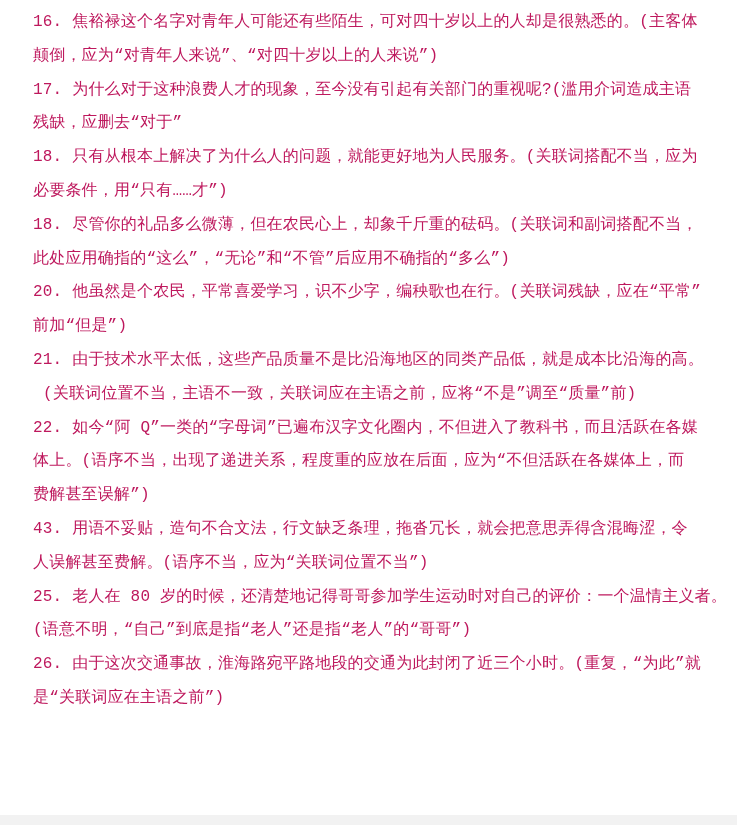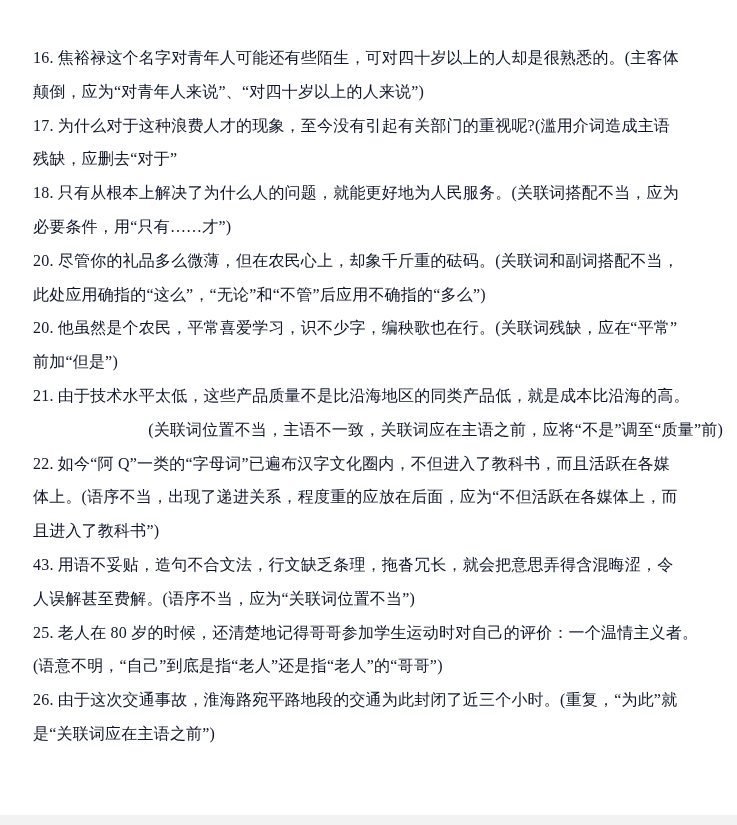--- a/index.html
+++ b/index.html
@@ -7,28 +7,28 @@
     .page {
       position: absolute; left: 0; top: 0; width: 737px; height: 815px;
       background: #ffffff;
     }
     .bottom-strip {
       position: absolute; left: 0; top: 815px; width: 737px; height: 10px;
       background: #f2f2f2;
     }
     .content {
       position: absolute; left: 33px; top: 6px; width: 690px;
-      font-family: Liberation Serif, serif;
-      font-size: 16px; color: #0f172a; margin-top: 35px;
+      font-family: Liberation Mono, monospace;
+      font-size: 16px; color: #be185d;
     }
     .line {
       height: 33.8px; line-height: 33.8px; white-space: nowrap;
       letter-spacing: 0.2px;
     }
-    .indent { padding-left: 10px; text-align: right; }
+    .indent { padding-left: 10px; }
   </style>
 </head>
 <body>
 
 <div class="page">
   <div class="content">
 
     <div>
       <div class="line">16.  焦裕禄这个名字对青年人可能还有些陌生，可对四十岁以上的人却是很熟悉的。(主客体</div>
       <div class="line">颠倒，应为“对青年人来说”、“对四十岁以上的人来说”)</div>
@@ -38,38 +38,38 @@
       <div class="line">17.  为什么对于这种浪费人才的现象，至今没有引起有关部门的重视呢?(滥用介词造成主语</div>
       <div class="line">残缺，应删去“对于”</div>
     </div>
 
     <div>
       <div class="line">18.  只有从根本上解决了为什么人的问题，就能更好地为人民服务。(关联词搭配不当，应为</div>
       <div class="line">必要条件，用“只有……才”)</div>
     </div>
 
     <div>
-      <div class="line">20.  尽管你的礼品多么微薄，但在农民心上，却象千斤重的砝码。(关联词和副词搭配不当，</div>
+      <div class="line">18.  尽管你的礼品多么微薄，但在农民心上，却象千斤重的砝码。(关联词和副词搭配不当，</div>
       <div class="line">此处应用确指的“这么”，“无论”和“不管”后应用不确指的“多么”)</div>
     </div>
 
     <div>
       <div class="line">20.  他虽然是个农民，平常喜爱学习，识不少字，编秧歌也在行。(关联词残缺，应在“平常”</div>
       <div class="line">前加“但是”)</div>
     </div>
 
     <div>
       <div class="line">21.  由于技术水平太低，这些产品质量不是比沿海地区的同类产品低，就是成本比沿海的高。</div>
       <div class="line indent">(关联词位置不当，主语不一致，关联词应在主语之前，应将“不是”调至“质量”前)</div>
     </div>
 
     <div>
       <div class="line">22.  如今“阿 Q”一类的“字母词”已遍布汉字文化圈内，不但进入了教科书，而且活跃在各媒</div>
       <div class="line">体上。(语序不当，出现了递进关系，程度重的应放在后面，应为“不但活跃在各媒体上，而</div>
-      <div class="line">且进入了教科书”)</div>
+      <div class="line">费解甚至误解”)</div>
     </div>
 
     <div>
       <div class="line">43.  用语不妥贴，造句不合文法，行文缺乏条理，拖沓冗长，就会把意思弄得含混晦涩，令</div>
       <div class="line">人误解甚至费解。(语序不当，应为“关联词位置不当”)</div>
     </div>
 
 
     <div>
       <div class="line">25.  老人在 80 岁的时候，还清楚地记得哥哥参加学生运动时对自己的评价：一个温情主义者。</div>

